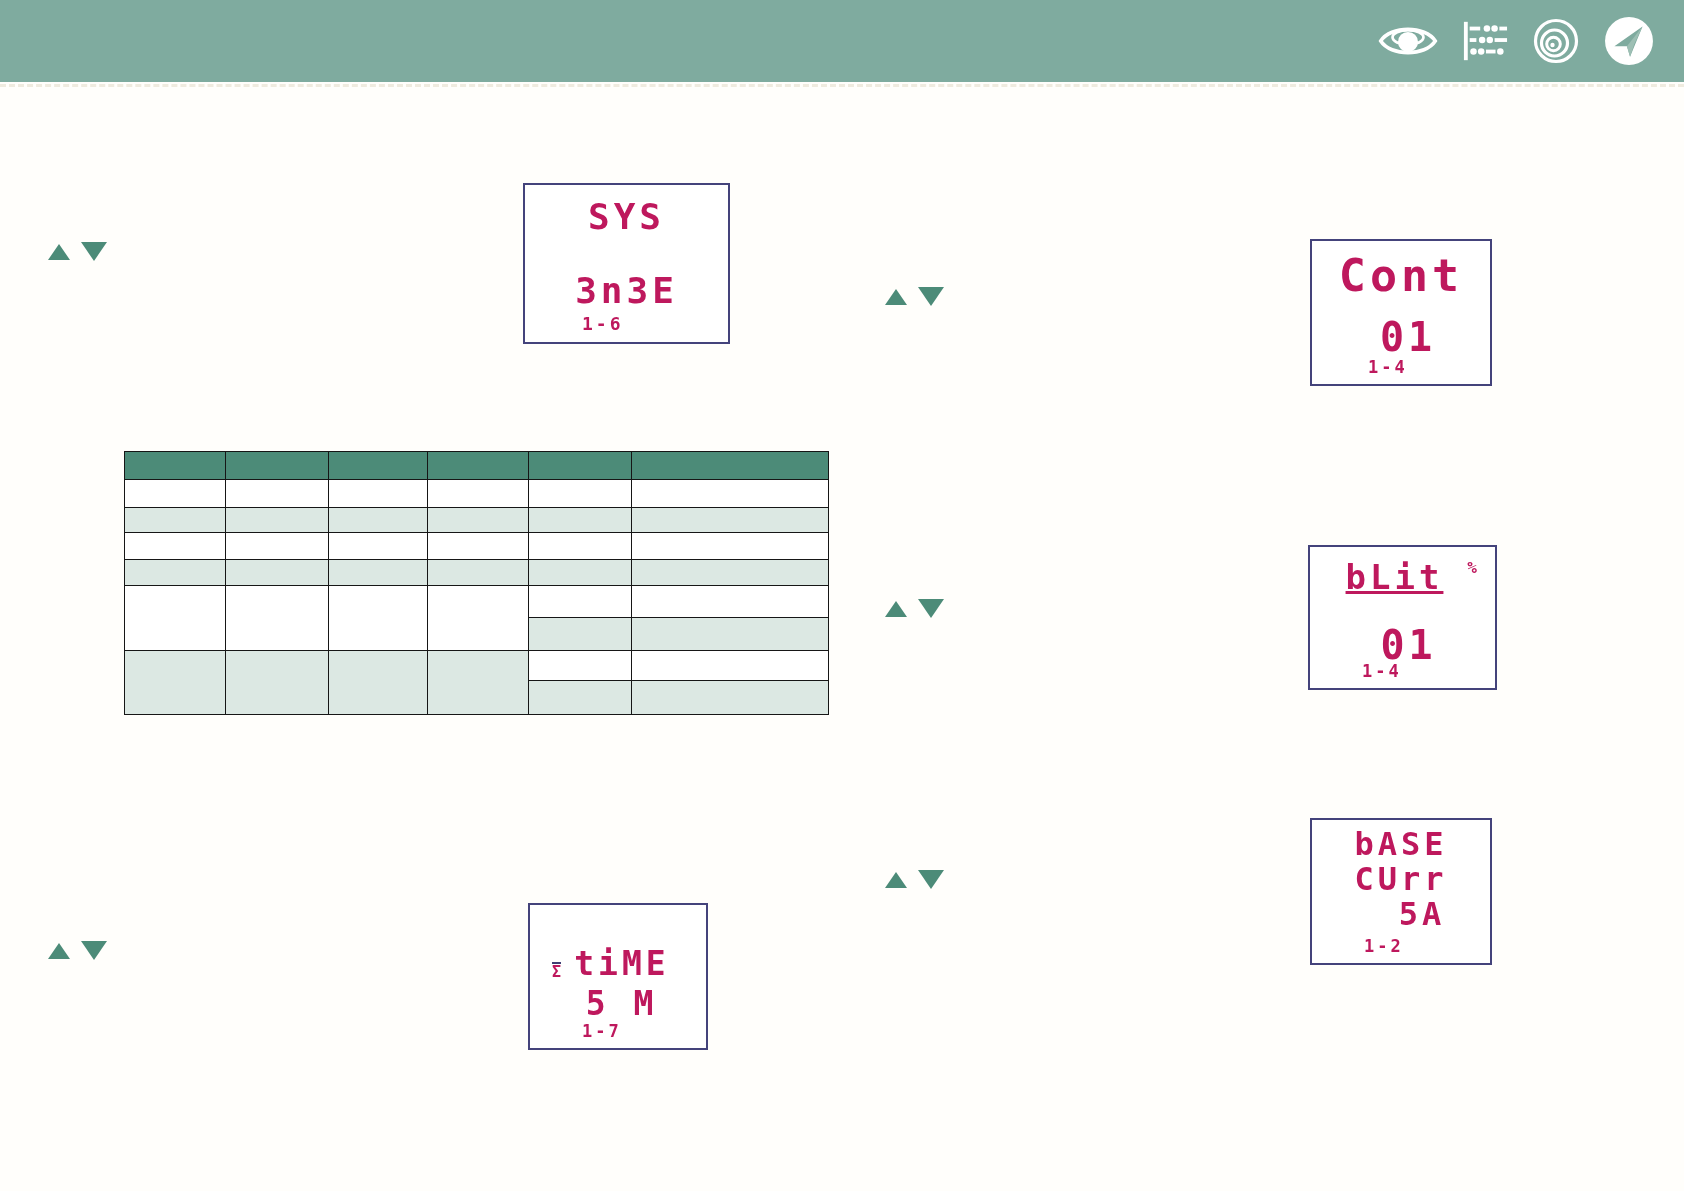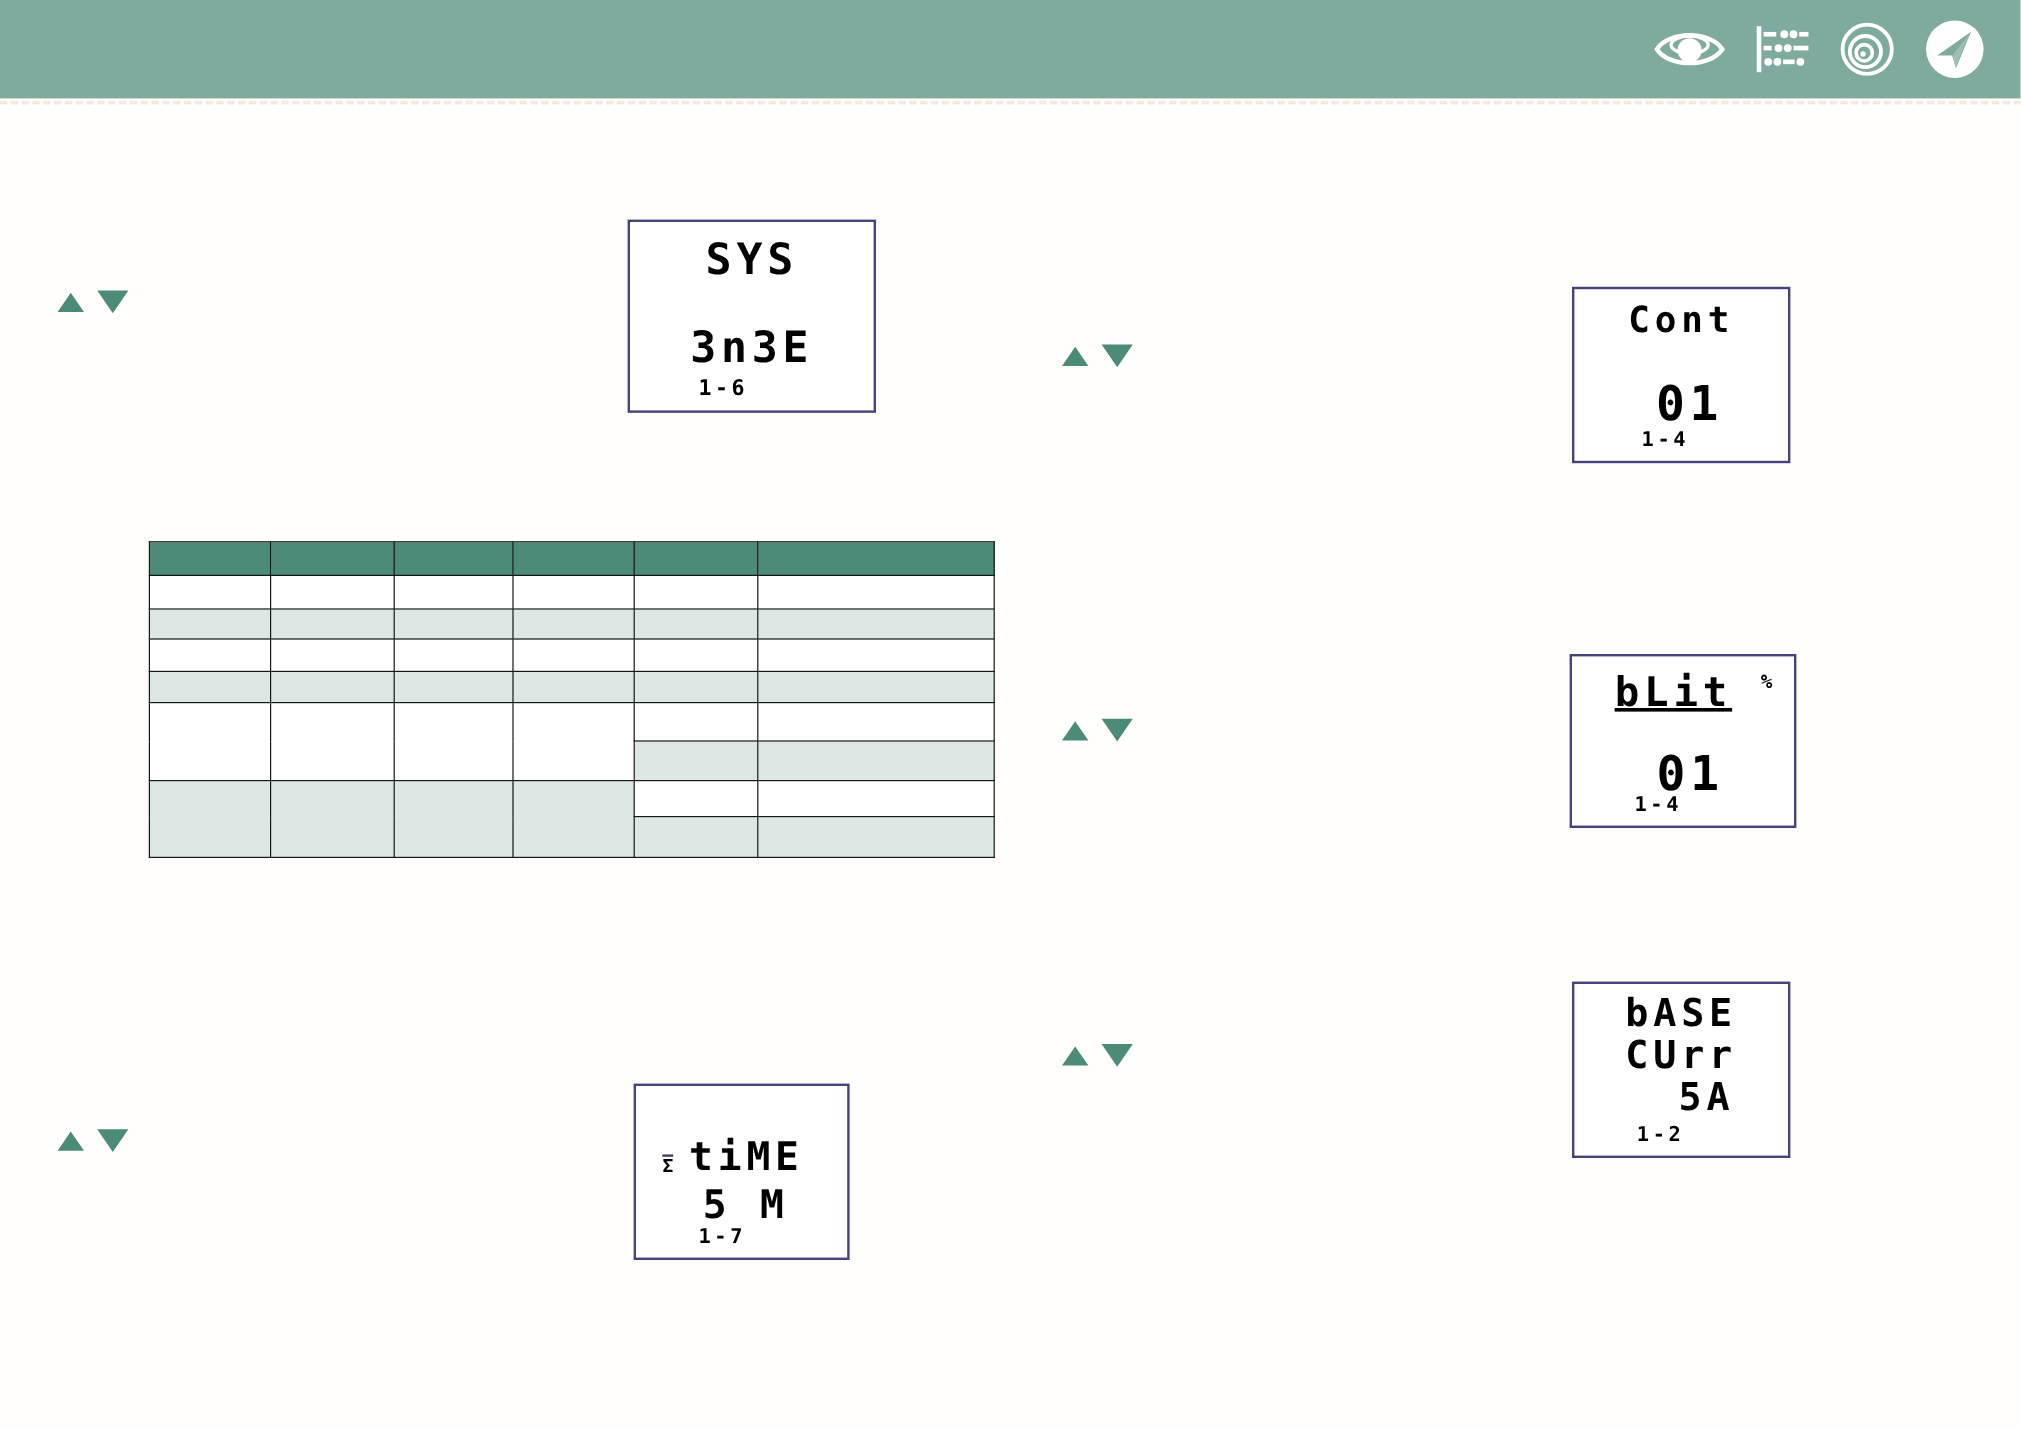--- a/index.html
+++ b/index.html
@@ -33,21 +33,21 @@
   }
   .tri-down {
     width:0; height:0; display:block;
     border-left:13px solid transparent; border-right:13px solid transparent;
     border-top:19px solid #4C8B78;
   }
 
   
   .lcd {
     position:absolute; background:#FFFFFF; border:2px solid #44437B;
-    color:#000000; font-family:"DejaVu Sans Mono", monospace; font-weight:bold;
+    color:#be185d; font-family:"DejaVu Sans Mono", monospace; font-weight:bold;
   }
   .lcd .line {
     position:absolute; left:0; right:0; text-align:center;
     font-size:36px; letter-spacing:4px; line-height:1;
   }
   .lcd .ref {
     position:absolute; font-size:18px; letter-spacing:3px; line-height:1;
   }
   .lcd .unit {
     position:absolute; font-size:16px; line-height:1;
@@ -136,21 +136,21 @@
     <span class="tri-down"></span>
   </div>
 
   <div class="lcd" style="left:523px; top:183px; width:203px; height:157px;">
     <div class="line" style="top:14px;">SYS</div>
     <div class="line" style="top:88px;">3n3E</div>
     <div class="ref" style="left:57px; bottom:9px;">1-6</div>
   </div>
 
   <div class="lcd" style="left:1310px; top:239px; width:178px; height:143px;">
-    <div class="line" style="top:12px; font-size:30px;">Cont</div>
+    <div class="line" style="top:12px; font-size:45px;">Cont</div>
     <div class="line" style="top:76px; font-size:40px; padding-left:14px;">01</div>
     <div class="ref" style="left:56px; bottom:8px; font-size:17px;">1-4</div>
   </div>
 
   <div class="lcd" style="left:1308px; top:545px; width:185px; height:141px;">
     <div class="line" style="top:13px; font-size:34px; padding-right:16px;text-decoration:underline;">bLit</div>
     <div class="unit" style="right:18px; top:13px;">%</div>
     <div class="line" style="top:78px; font-size:40px; padding-left:12px;">01</div>
     <div class="ref" style="left:52px; bottom:8px; font-size:17px;">1-4</div>
   </div>

